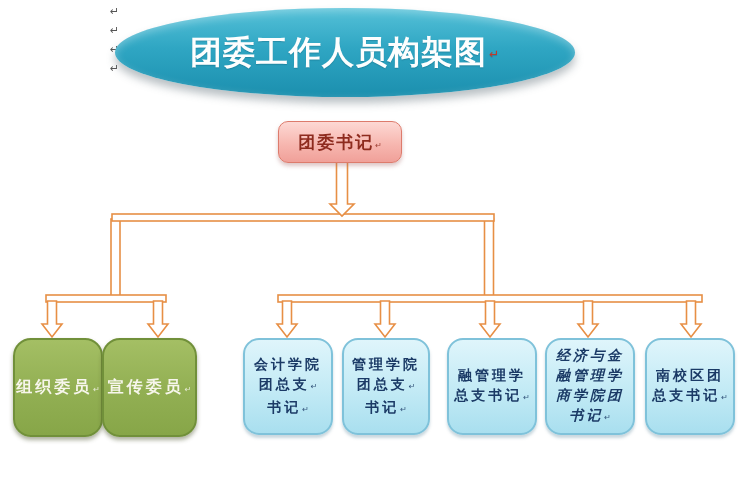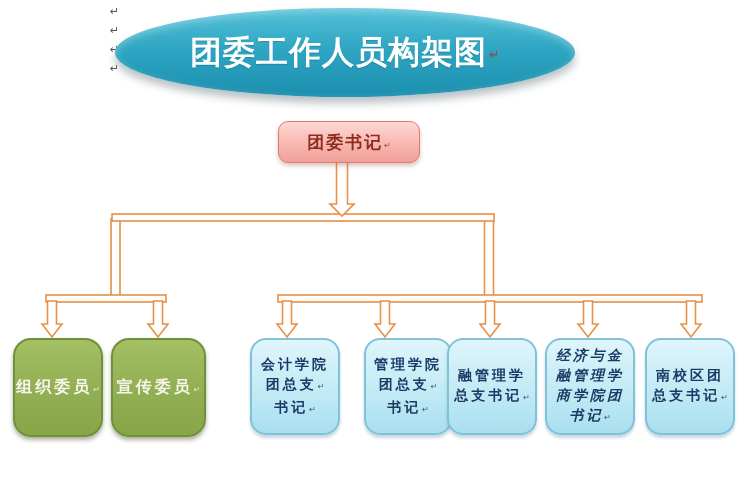--- a/index.html
+++ b/index.html
@@ -37,45 +37,45 @@
   
   .connectors { position:absolute; left:0; top:0; width:745px; height:500px; }
 
   
   .node {
     position:absolute; box-sizing:border-box;
     display:flex; flex-direction:column; align-items:center; justify-content:center;
     text-align:center;
   }
   .node-root {
-    left:278px; top:121px; width:142px; height:42px;
+    left:278px; top:121px; width:124px; height:42px;
     background:linear-gradient(180deg,#fdd8d4 0%, #f7b7b0 55%, #f0a099 100%);
     border:1.5px solid #dd7b6c; border-radius:10px;
     box-shadow:0 3px 4px rgba(170,110,110,.40);
     color:#8e2b1e; font-size:17px; font-weight:bold; letter-spacing:2px;align-items:center;
   }
   .node-green {
     top:338px; height:99px;
     background:linear-gradient(180deg,#a4bf64 0%, #93b054 50%, #87a648 100%);
     border:2px solid #71903a; border-radius:18px;
     box-shadow:0 3px 4px rgba(70,80,40,.45);
     color:#f7f6ec; font-size:16px; font-weight:bold; letter-spacing:3px;
   }
   .green-1 { left:13px;  width:90px;justify-content:center; }
-  .green-2 { left:111px; width:95px; }
+  .green-2 { left:102px; width:95px; }
   .node-blue {
     top:338px; width:90px; height:97px;
     background:linear-gradient(180deg,#dff5fb 0%, #c2eaf5 55%, #a9dfef 100%);
     border:2px solid #7fc2da; border-radius:16px;
     box-shadow:0 3px 3px rgba(100,140,160,.35);
     color:#1b3a66; font-size:14px; font-weight:bold; letter-spacing:3px;
     line-height:20px;
   }
-  .blue-1 { left:250px; }
-  .blue-2 { left:342px; width:88px;margin-left:22px; }
+  .blue-1 { left:243px; }
+  .blue-2 { left:342px; width:88px; }
   .blue-3 { left:447px; }
   .blue-4 { left:545px;font-style:italic; }
   .blue-5 { left:645px; }
   .node-line { white-space:nowrap; }
 
   .pmark {
     font-size:8px; font-weight:normal; letter-spacing:0; opacity:.85;
     margin-left:1px; vertical-align:baseline;
     font-family:"DejaVu Sans","Liberation Sans",sans-serif;
   }

